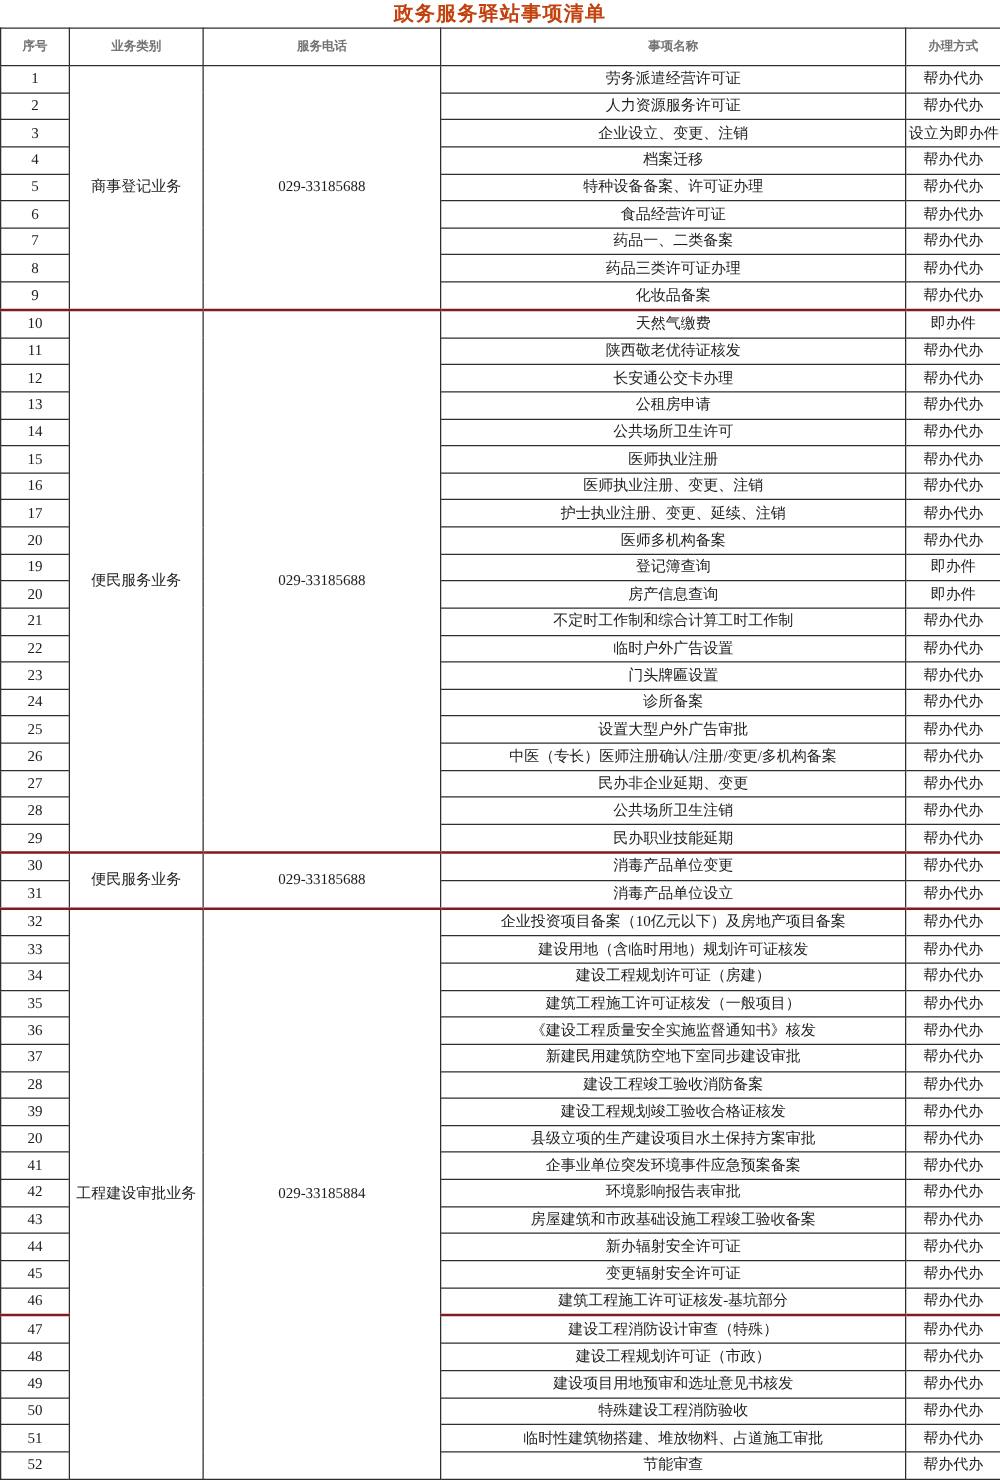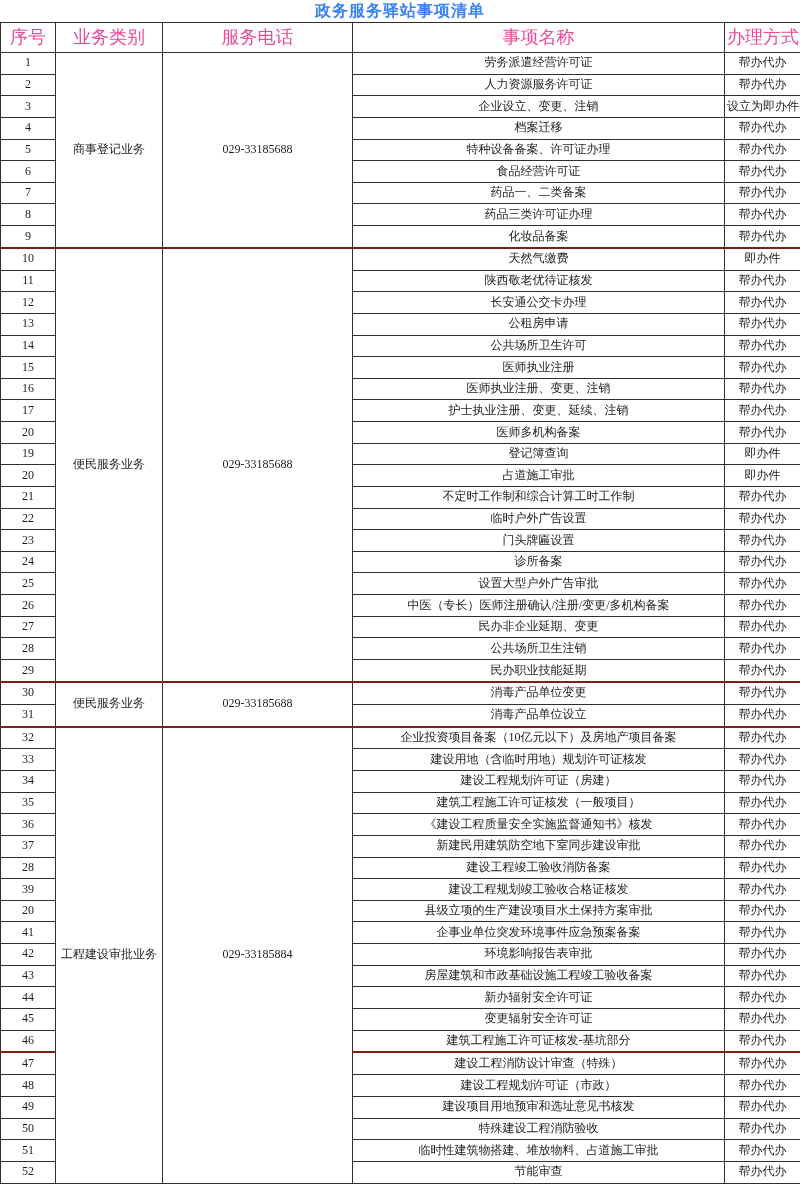--- a/index.html
+++ b/index.html
@@ -16,43 +16,43 @@
     overflow: hidden;
   }
   .title {
     height: 22px;
     display: flex;
     align-items: center;
     justify-content: center;
     font-size: 16px;
     font-weight: bold;
     letter-spacing: 1px;
-    color: #3b82f6;
+    color: #c2410c;
   }
   table.listing {
     width: 800px;
     height: 1162px;
     border-collapse: collapse;
     table-layout: fixed;
   }
   table.listing th, table.listing td {
     border: 1px solid #2e2e2e;
     text-align: center;
     vertical-align: middle;
     font-size: 12px;
     line-height: 1.15;
     padding: 0 2px;
     overflow: hidden;
     white-space: nowrap;
   }
   table.listing th {
-    font-size: 18px;
-    font-weight: normal;
+    font-size: 10px;
+    font-weight: bold;
     height: 30px;
-    color: #ec4899;
+    color: #737373;
   }
   col.c-no     { width: 55px;  }
   col.c-cat    { width: 107px; }
   col.c-phone  { width: 190px; }
   col.c-item   { width: 372px; }
   col.c-method { width: 76px;  }
   tr.group-start > td { border-top: 2px solid #7f1d1d; }
   td.cell-category, td.cell-phone { font-size: 12.5px; }
   td.cell-method { padding: 0; }
 </style>
@@ -173,21 +173,21 @@
           <td class="cell-item">医师多机构备案</td>
           <td class="cell-method">帮办代办</td>
         </tr>
         <tr>
           <td class="cell-no">19</td>
           <td class="cell-item">登记簿查询</td>
           <td class="cell-method">即办件</td>
         </tr>
         <tr>
           <td class="cell-no">20</td>
-          <td class="cell-item">占道施工审批</td>
+          <td class="cell-item">房产信息查询</td>
           <td class="cell-method">即办件</td>
         </tr>
         <tr>
           <td class="cell-no">21</td>
           <td class="cell-item">不定时工作制和综合计算工时工作制</td>
           <td class="cell-method">帮办代办</td>
         </tr>
         <tr>
           <td class="cell-no">22</td>
           <td class="cell-item">临时户外广告设置</td>

